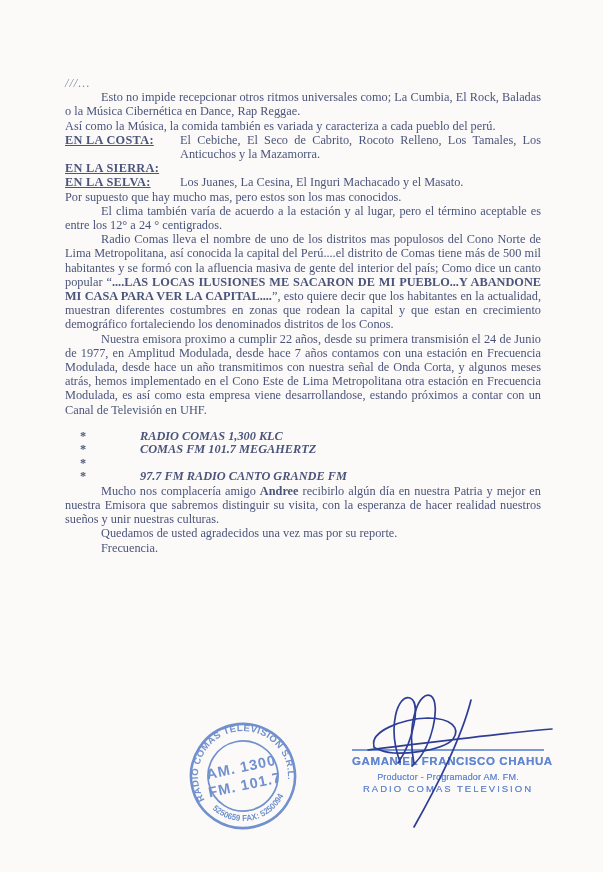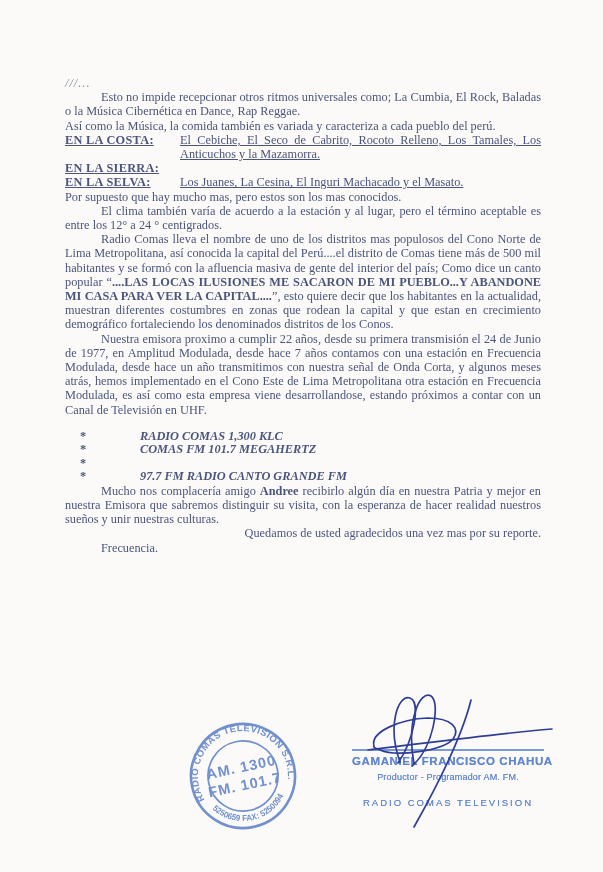--- a/index.html
+++ b/index.html
@@ -13,45 +13,45 @@
   .content {
     position:absolute; left:65px; top:76px; width:476px;
     font-size:12.3px; line-height:14.2px;
   }
   .content p { margin:0; }
   .cont-mark { font-style:italic; color:#848a9c; margin-bottom:14px; letter-spacing:1px; }
   .p-just { text-align:justify; }
   .p-indent { text-indent:36px; }
   .region-row { display:grid; grid-template-columns:115px 1fr; }
   .region-label { font-weight:bold; text-decoration:underline; letter-spacing:0.3px; }
-  .region-text { text-align:justify;text-decoration:underline; }
+  .region-text { text-align:justify; }
   .mt-blank { margin-top:13px; }
   .mt-para { margin-top:18px; }
   .freq-list { margin-top:13px; line-height:13.5px; padding-left:15px; }
   .freq-row { display:grid; grid-template-columns:60px 1fr; font-weight:bold; font-style:italic; }
   .freq-row .star { font-style:normal; }
   .mt-mucho { margin-top:10px; }
-  .mt-quedamos { margin-top:15px;text-align:right; }
+  .mt-quedamos { margin-top:15px; }
   .mt-atentamente { margin-top:17px; }
 
   .stamp {
     position:absolute; left:168px; top:701px; width:150px; height:150px;
     opacity:0.88;
   }
   .sig-block {
     position:absolute; left:352px; top:749px; width:192px;
     border-top:2px solid #7b9ad8;
     padding-top:4px; text-align:center;
     font-family:"Liberation Sans", sans-serif;
     color:#6186d0;
     text-shadow:0 0 0.6px #7d9cd8;
   }
   .sig-name { font-weight:bold; font-size:11.5px; letter-spacing:0.6px; white-space:nowrap; }
   .sig-title { font-size:9px; margin-top:5px; letter-spacing:0.2px; }
-  .sig-org { font-size:9.5px; margin-top:15px; letter-spacing:2px; }
+  .sig-org { font-size:9.5px; margin-top:1px; letter-spacing:2px; }
   .signature {
     position:absolute; left:350px; top:688px; width:215px; height:150px;
     pointer-events:none;
   }
 </style>
 </head>
 <body>
 
 <div class="page">
   <div class="content">

